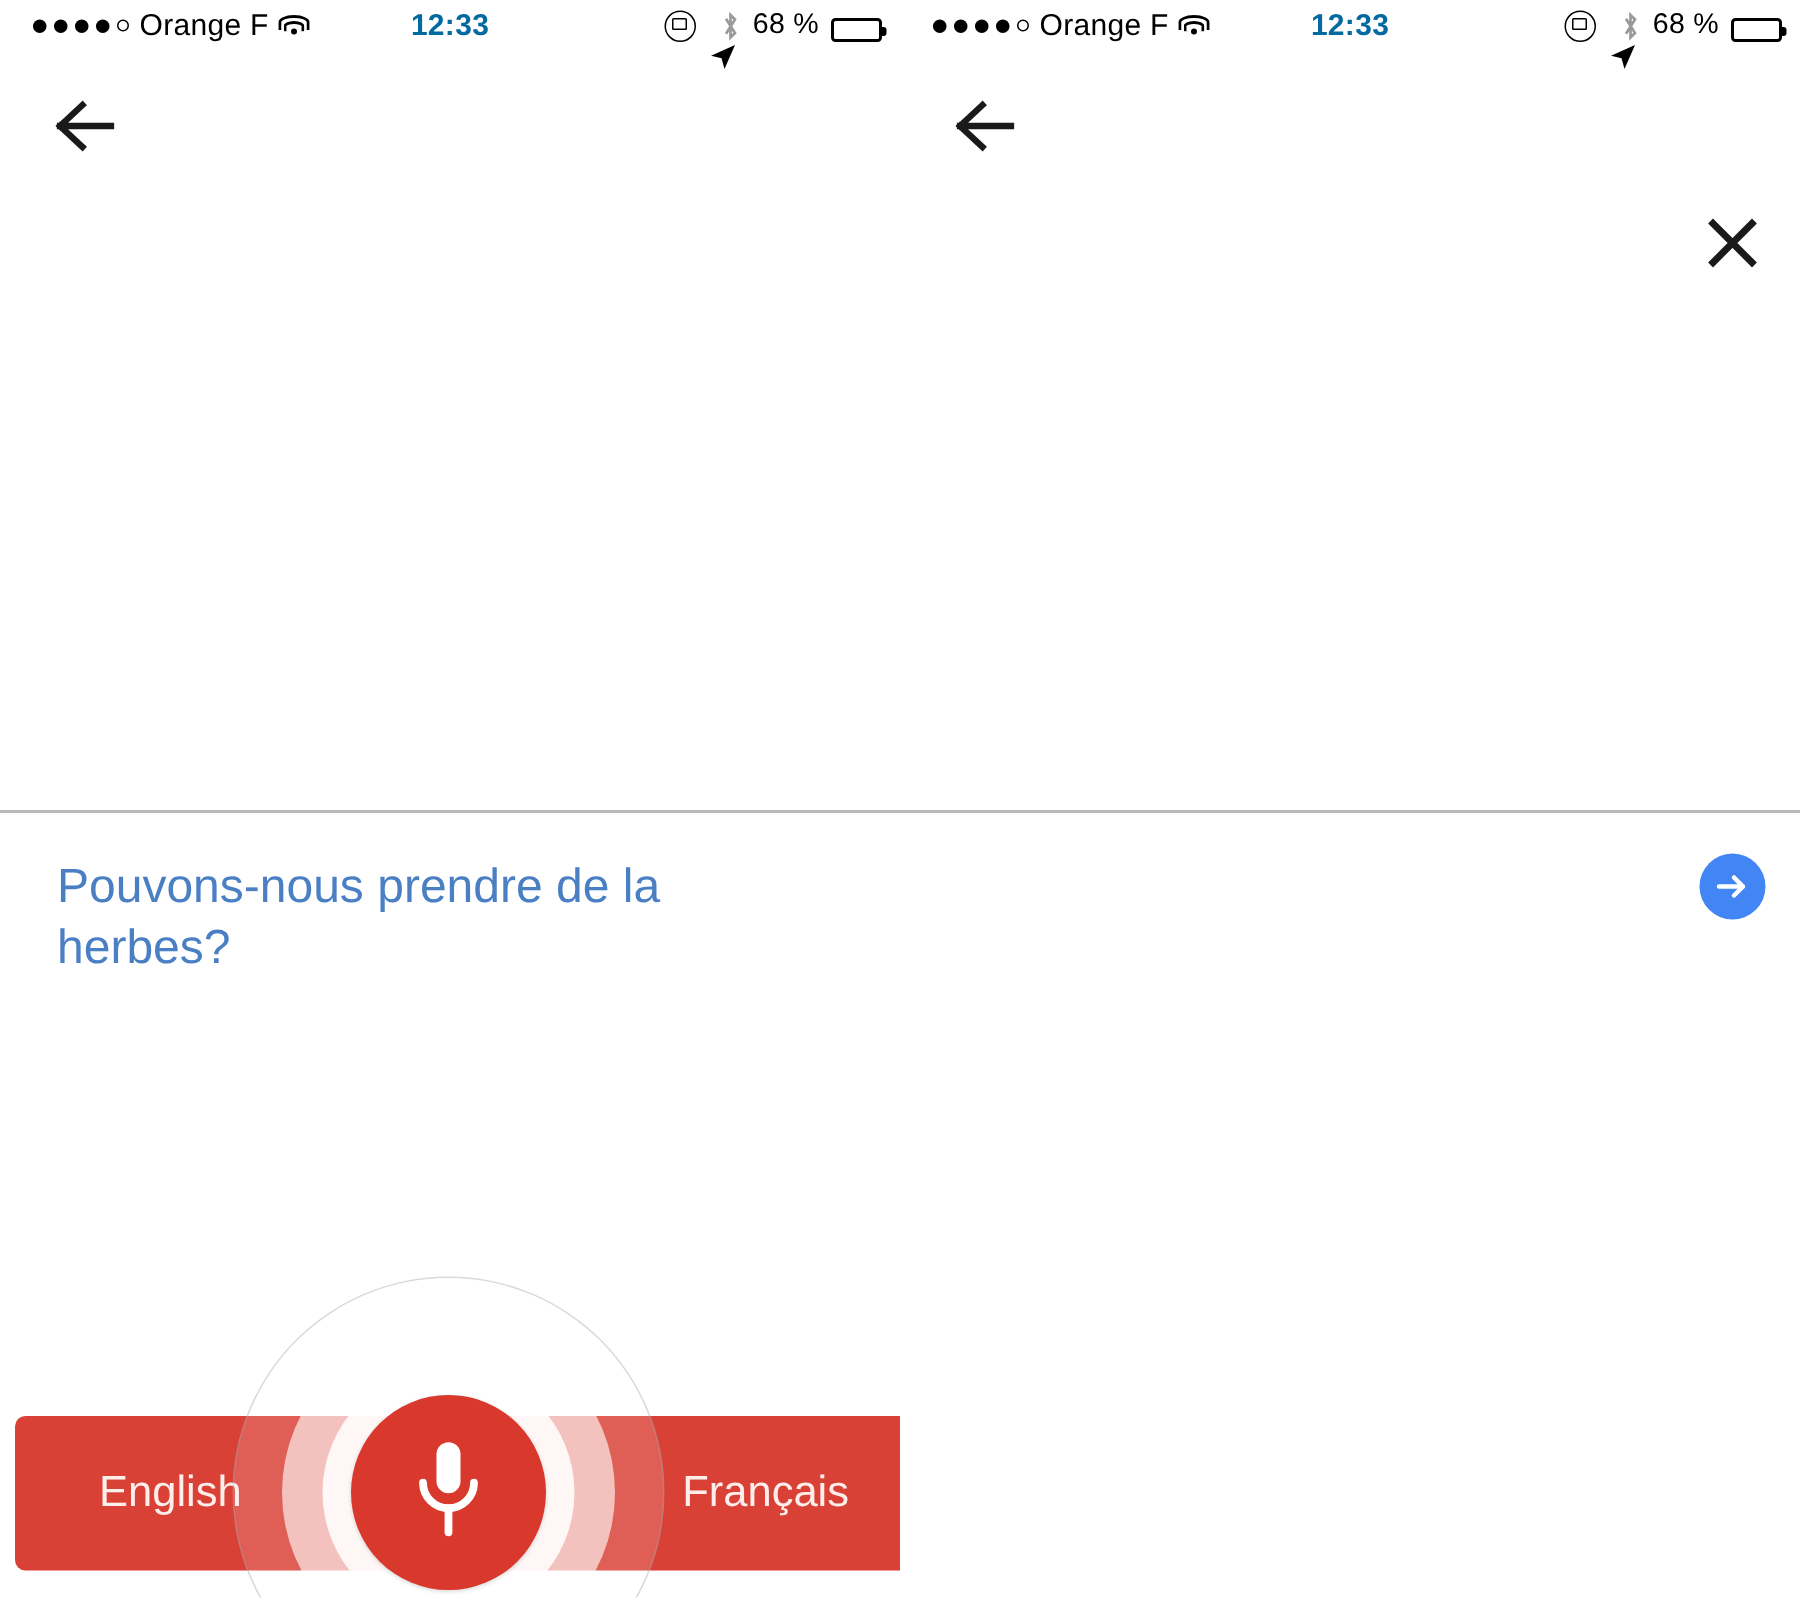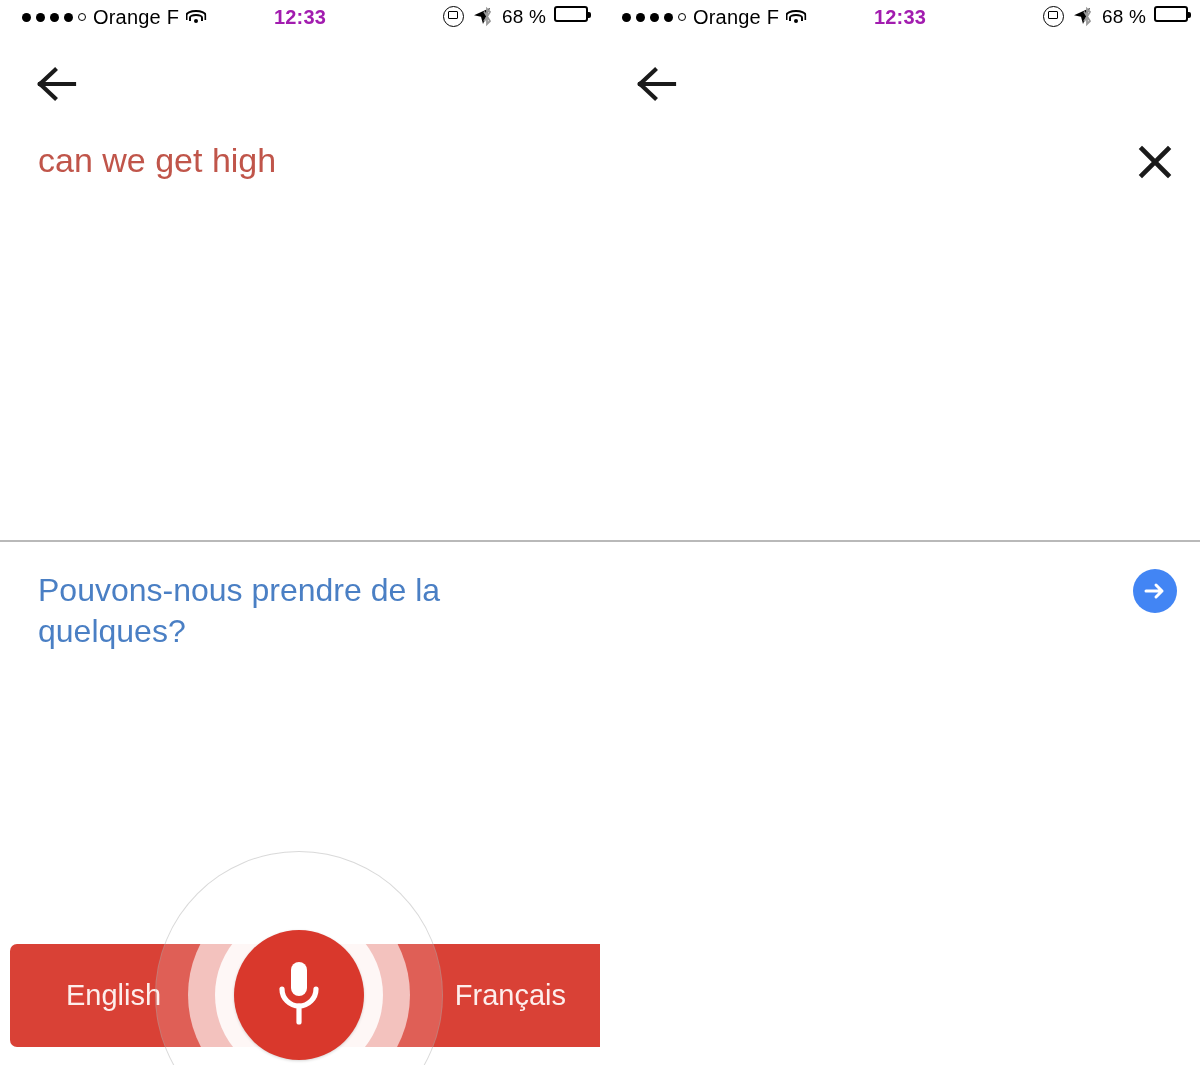--- a/index.html
+++ b/index.html
@@ -27,22 +27,22 @@
   .sb-left{position:absolute;left:22px;display:flex;align-items:center;gap:7px;}
   .dots{display:flex;align-items:center;gap:5px;}
   .dot{width:9px;height:9px;border-radius:50%;background:#000;}
   .dot.hollow{background:transparent;border:1.6px solid #000;width:6px;height:6px;}
   .carrier{font-size:20px;color:#000;font-weight:400;}
   .wifi{position:relative;width:19px;height:15px;}
   .wifi i{position:absolute;left:50%;transform:translateX(-50%);border:2.1px solid #000;border-bottom:none;border-radius:50% 50% 0 0;}
   .wifi i.a{width:17px;height:8px;top:0;}
   .wifi i.b{width:10px;height:5px;top:4px;}
   .wifi i.c{width:4px;height:4px;top:9px;border-radius:50%;border:none;background:#000;}
-  .sb-time{position:absolute;left:0;width:600px;text-align:center;font-size:20px;font-weight:700;color:#a21caf;}
-  .sb-right{position:absolute;right:12px;display:flex;align-items:flex-start;gap:8px;}
+  .sb-time{position:absolute;left:0;width:600px;text-align:center;font-size:20px;font-weight:700;color:#0369a1;}
+  .sb-right{position:absolute;right:12px;display:flex;align-items:flex-end;gap:8px;}
   .rotlock{width:19px;height:19px;border:1.8px solid #000;border-radius:50%;position:relative;}
   .rotlock:after{content:"";position:absolute;left:4px;top:3.5px;width:8px;height:6px;border:1.6px solid #000;border-radius:1px;}
   .locarrow{width:0;height:0;}
   .locarrow svg{display:block;}
   .bt svg{display:block;}
   .batt-pct{font-size:19px;color:#000;}
   .battery{width:34px;height:16px;border:2px solid #000;border-radius:3px;position:relative;padding:1.5px;box-sizing:border-box;}
   .battery:after{content:"";position:absolute;right:-5px;top:4px;width:3px;height:6px;background:#000;border-radius:0 2px 2px 0;}
   .battery .fill{height:100%;background:#000;border-radius:1px;}
 
@@ -128,23 +128,22 @@
       <span class="battery"><span class="fill" id="bf-l" style="width:68%"></span></span>
     </div>
   </div>
 
   <div class="backbtn">
     <svg width="46" height="44" viewBox="0 0 46 44">
       <path d="M6 22 L40 22 M6 22 L21 8 M6 22 L21 36" fill="none" stroke="#1a1a1a" stroke-width="4.2" stroke-linecap="square"></path>
     </svg>
   </div>
 
-  <div class="src-text" style="color: rgb(192, 85, 74);">can we get high</div>
-
-  <div class="tgt-text" style="color: rgb(74, 127, 196);">Pouvons-nous prendre de la quelques?</div>
+
+  <div class="tgt-text" style="color: rgb(74, 127, 196);">Pouvons-nous prendre de la herbes?</div>
 
   <div class="lang-bar-red" style="background: rgb(217, 65, 54);">
     <span class="lbl">English</span>
     <span class="lbl">Français</span>
   </div>
 
   <div class="pulse-wrap">
     <span class="ring r4"></span>
     <span class="ring r3"></span>
     <span class="ring r2"></span>

